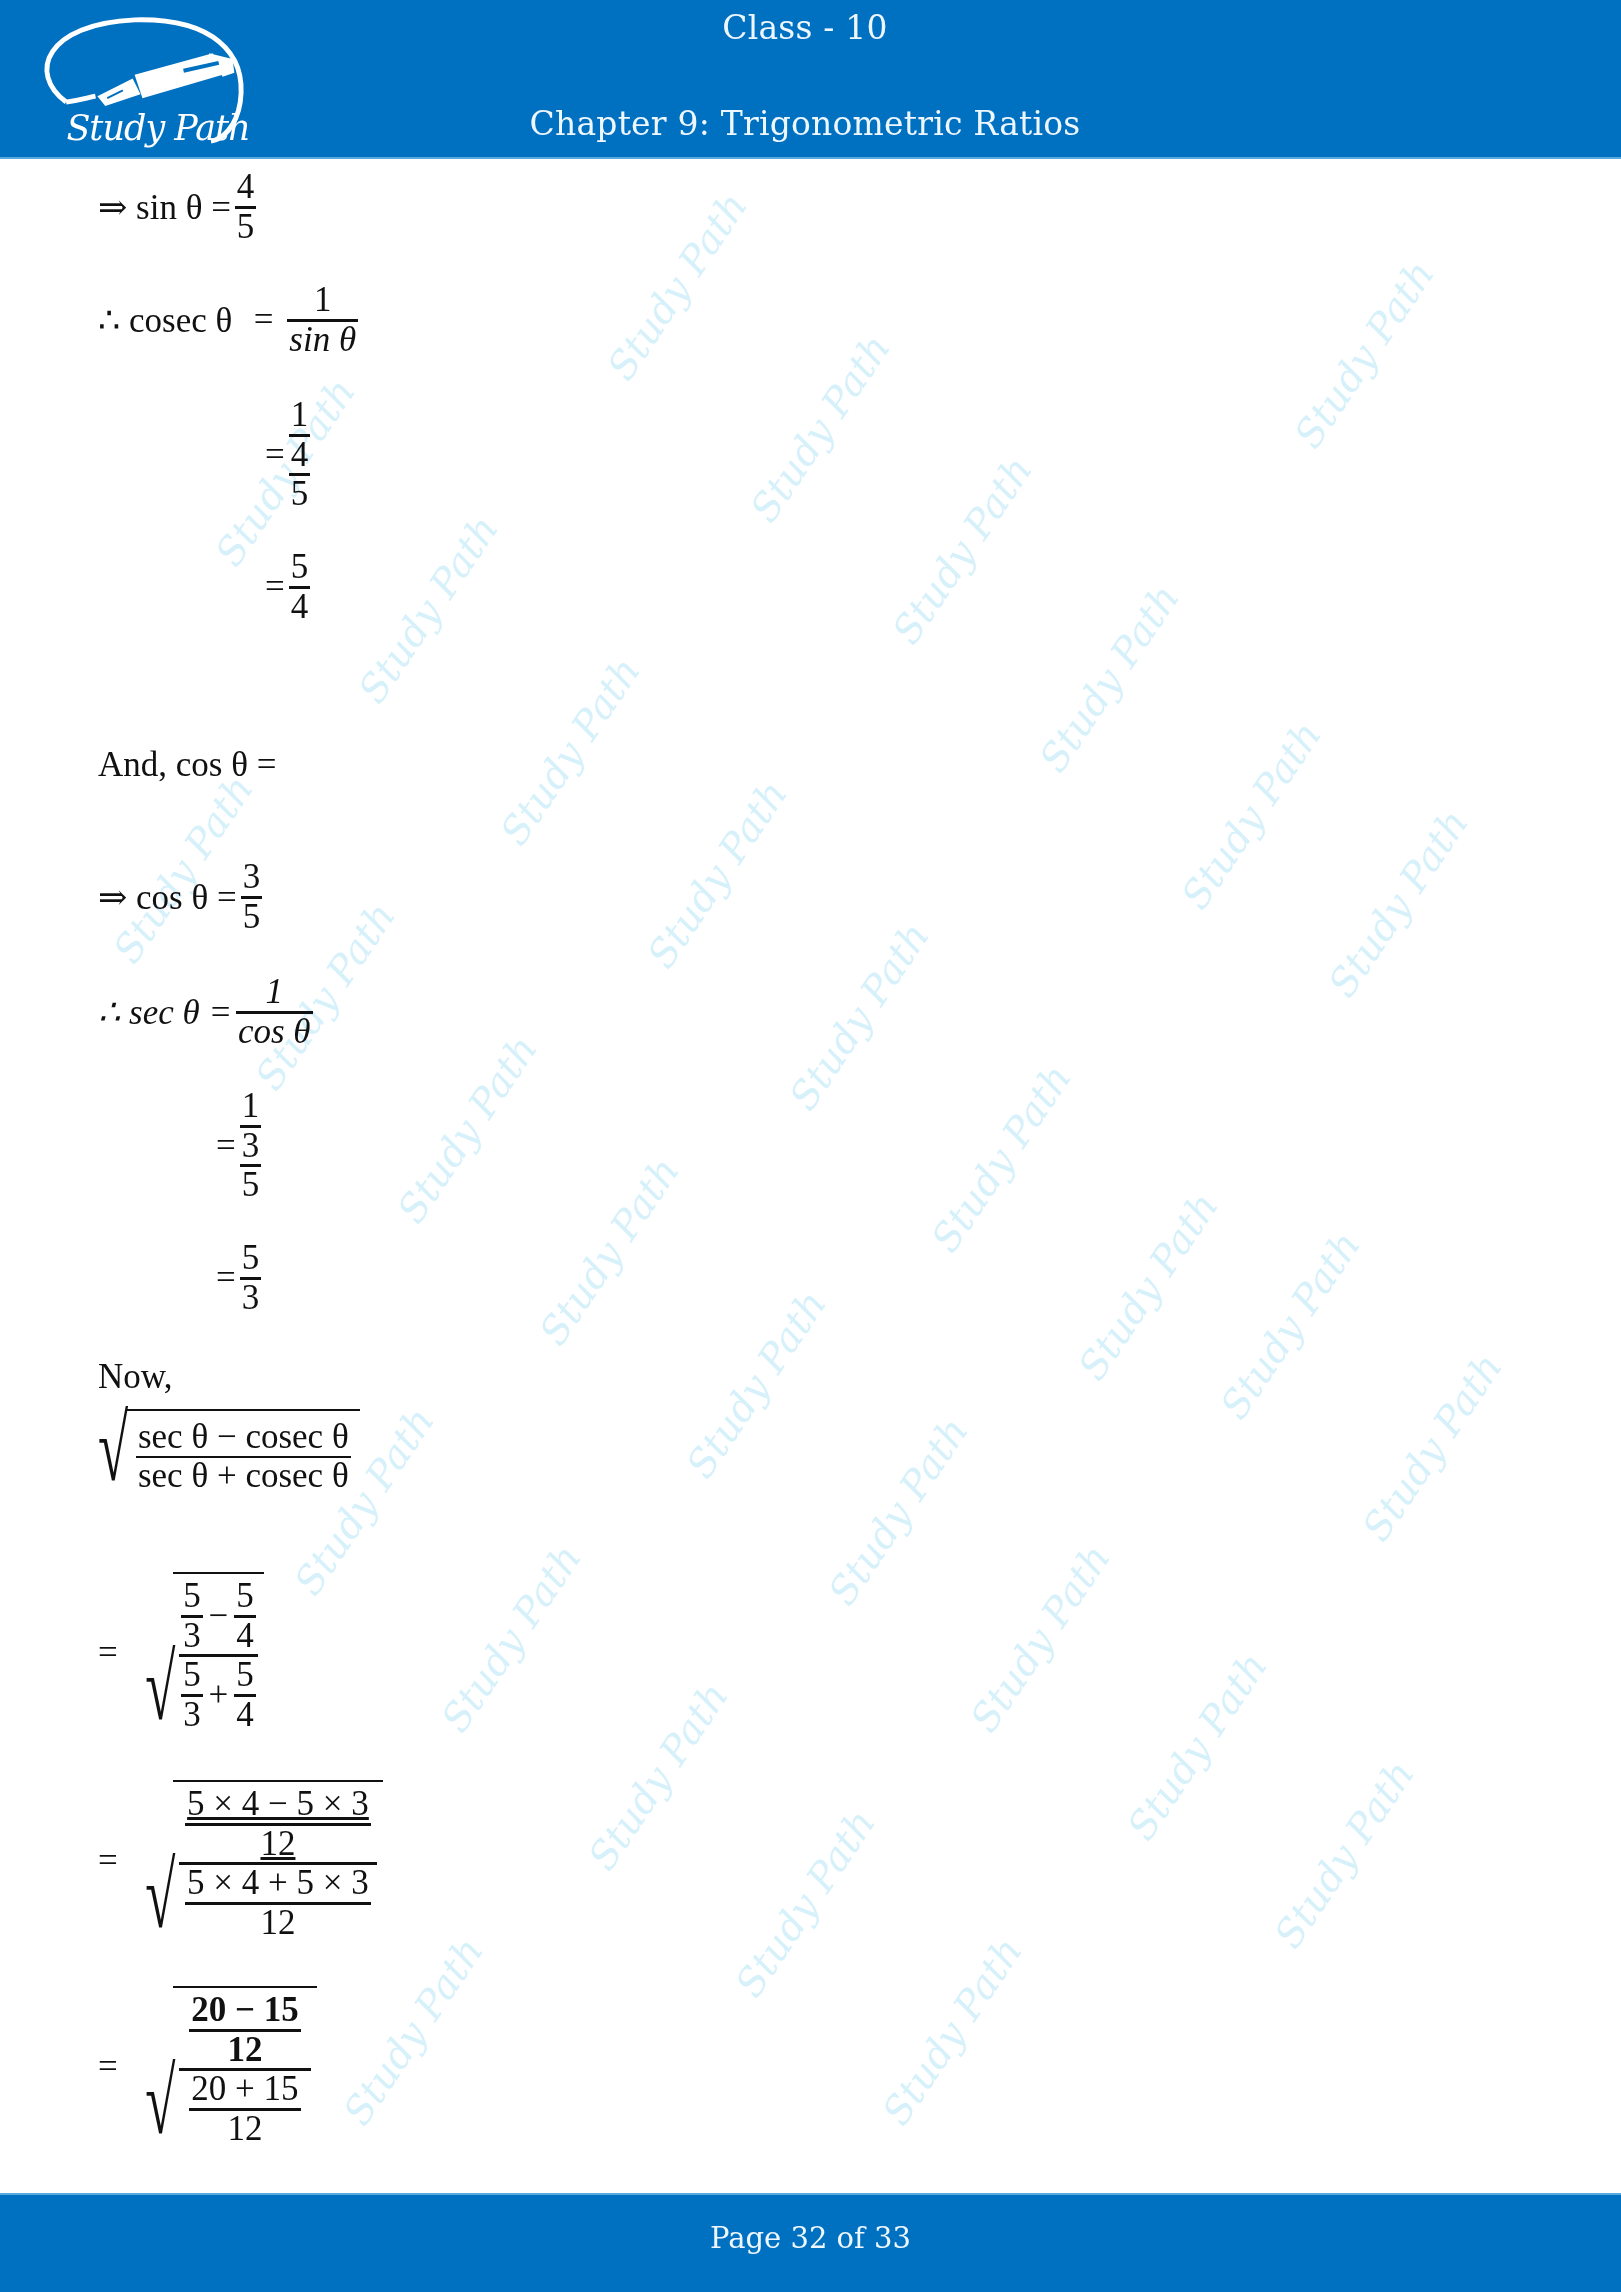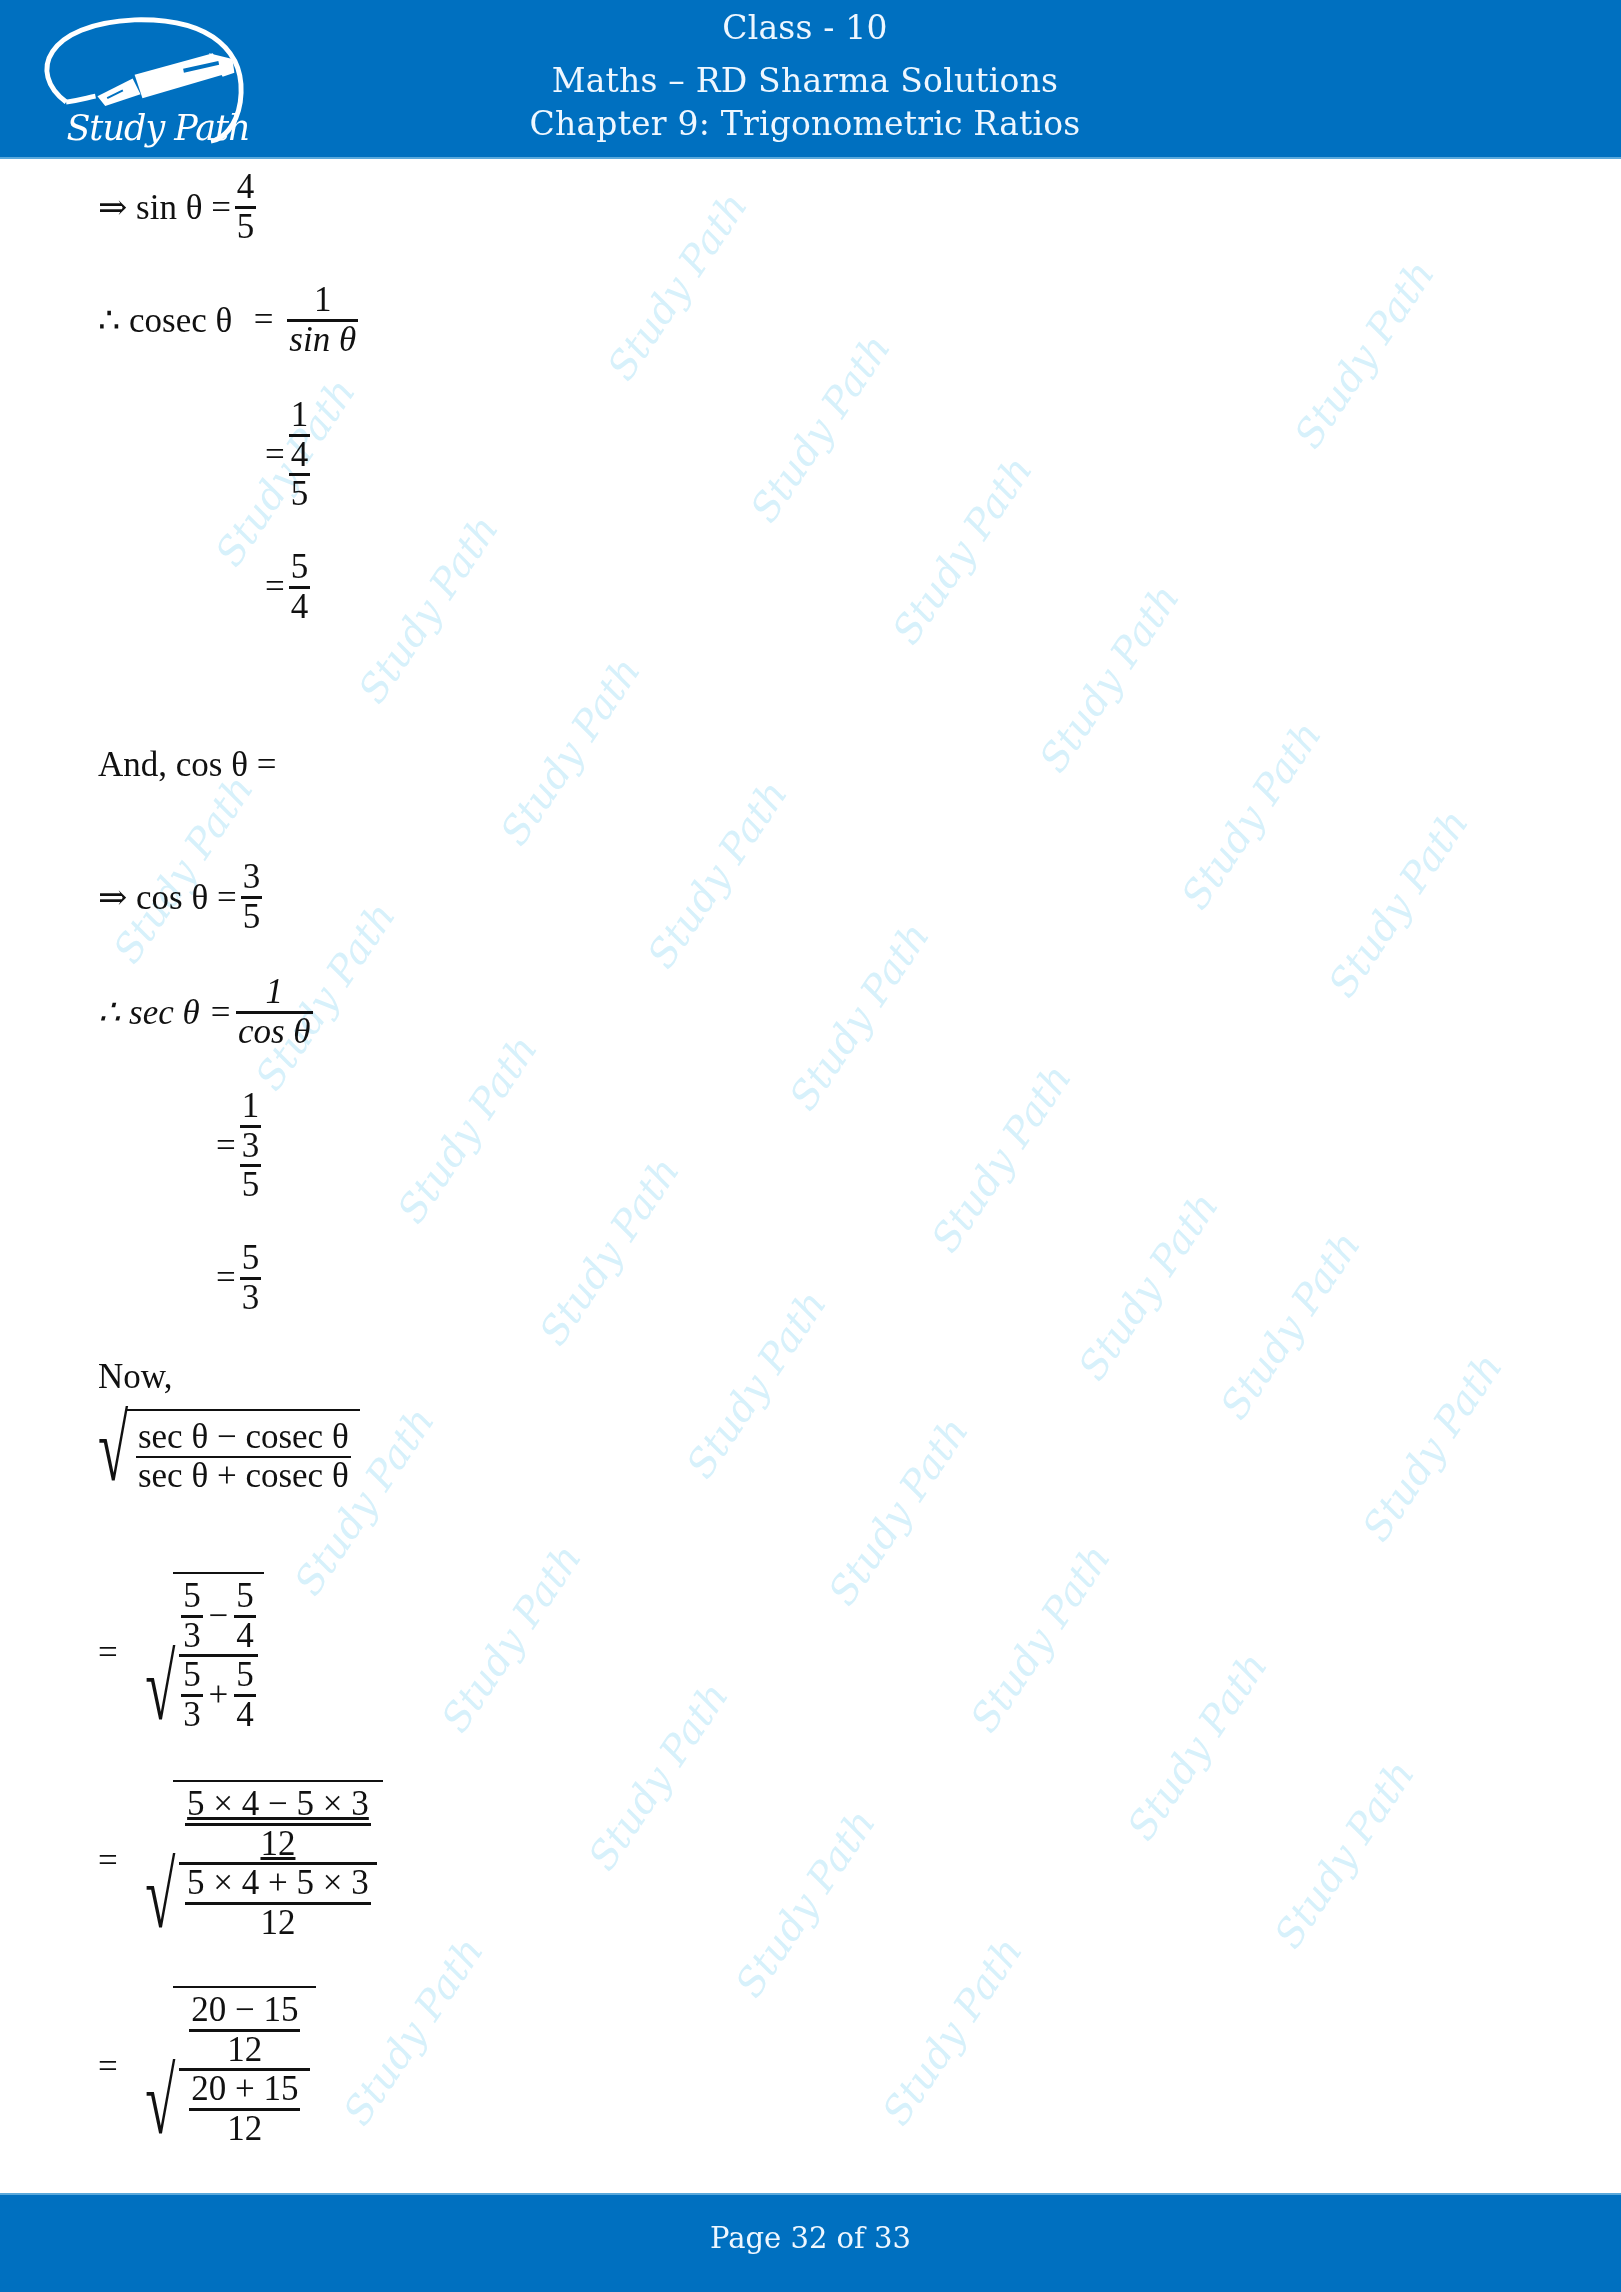--- a/index.html
+++ b/index.html
@@ -69,21 +69,20 @@
       <path d="M40 90 C 55 88, 60 86, 70 84" fill="none" stroke="#fff" stroke-width="5"></path>
       <polygon points="72,84 108,66 116,82 80,94" fill="#fff"></polygon>
       <polygon points="110,62 190,40 200,62 118,86" fill="#fff"></polygon>
       <polygon points="186,40 210,46 212,60 200,64" fill="#fff"></polygon>
       <path d="M160 58 L 196 50" stroke="#0070c0" stroke-width="4"></path>
       <path d="M82 86 L 98 78" stroke="#0070c0" stroke-width="2"></path>
     </svg>
     <span class="logo-text">Study Path</span>
   </div>
   <div class="t h1">Class - 10</div>
-  <div class="t h2">Maths – RD Sharma Solutions</div>
   <div class="t h3">Chapter 9: Trigonometric Ratios</div>
 </div>
 
 <div>
 
   <div class="ln" style="left:98px;top:169px;">
     <span>⇒ sin θ =</span>
     <span class="frac">
       <span class="num">4</span>
       <span class="bar"></span>
@@ -248,21 +247,21 @@
     </span>
   </div>
 
   <div class="ln" style="left:98px;top:1986px;">
     <span style="margin-right:27.4px;">=</span>
     <span class="sqrt">
       <span class="rad">√</span>
       <span class="body" style="padding-top:3.9px;">
         <span class="frac" style="margin:0;">
           <span class="num">
-            <span class="frac" style="margin:0 8px;">
+            <span class="frac" style="margin:0 8px;font-weight:bold;">
               <span class="num">20 − 15</span>
               <span class="bar"></span>
               <span class="den">12</span>
             </span>
           </span>
           <span class="bar"></span>
           <span class="den">
             <span class="frac" style="margin:0 3.9px;">
               <span class="num">20 + 15</span>
               <span class="bar"></span>

